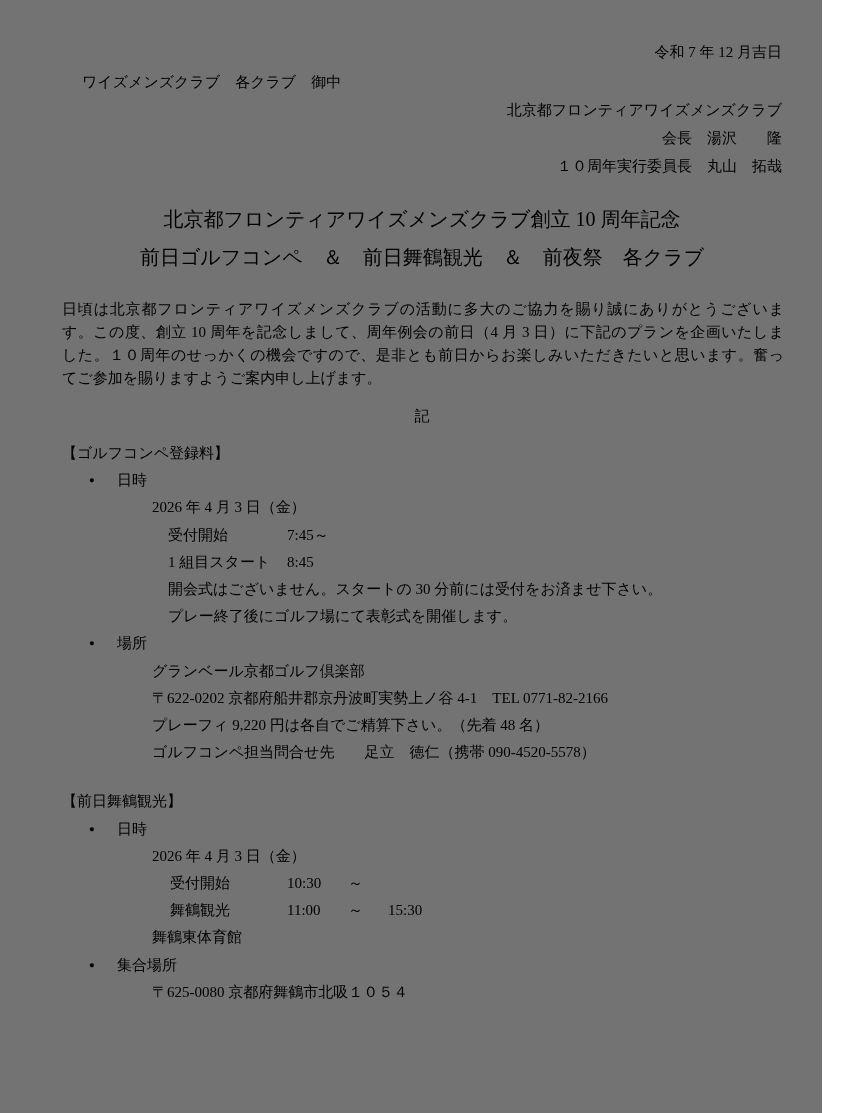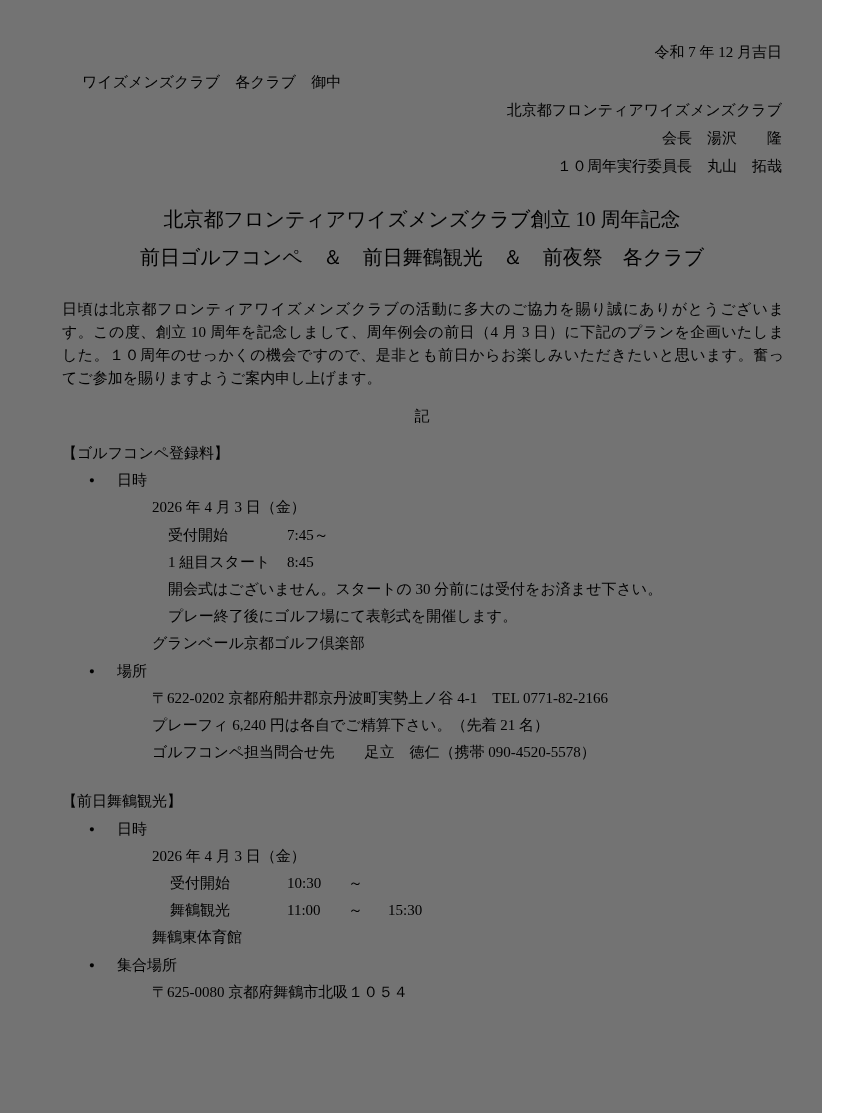--- a/index.html
+++ b/index.html
@@ -133,27 +133,27 @@
   <div class="li lvl-a">2026 年 4 月 3 日（金）</div>
   <div class="li lvl-b">
     <span class="col-golf-label">受付開始</span><span>7:45～</span>
   </div>
   <div class="li lvl-b">
     <span class="col-golf-label">1 組目スタート</span><span>8:45</span>
   </div>
   <div class="li lvl-b">開会式はございません。スタートの 30 分前には受付をお済ませ下さい。</div>
   <div class="li lvl-b">プレー終了後にゴルフ場にて表彰式を開催します。</div>
 
-  <div class="li lvl-a">グランベール京都ゴルフ倶楽部</div>
   <div class="li bullet-line">
     <span class="bullet">●</span><span>場所</span>
   </div>
+  <div class="li lvl-a">グランベール京都ゴルフ倶楽部</div>
   <div class="li lvl-a">〒622-0202 京都府船井郡京丹波町実勢上ノ谷 4-1　TEL 0771-82-2166</div>
 
-  <div class="li lvl-a">プレーフィ 6,240 円は各自でご精算下さい。（先着 21 名）</div>
+  <div class="li lvl-a">プレーフィ 9,220 円は各自でご精算下さい。（先着 48 名）</div>
 
   <div class="li lvl-a">ゴルフコンペ担当問合せ先　　足立　徳仁（携帯 090-4520-5578）</div>
 
   <div class="section-heading second">【前日舞鶴観光】</div>
 
   <div class="li bullet-line">
     <span class="bullet">●</span><span>日時</span>
   </div>
   <div class="li lvl-a">2026 年 4 月 3 日（金）</div>
   <div class="li lvl-b2">

